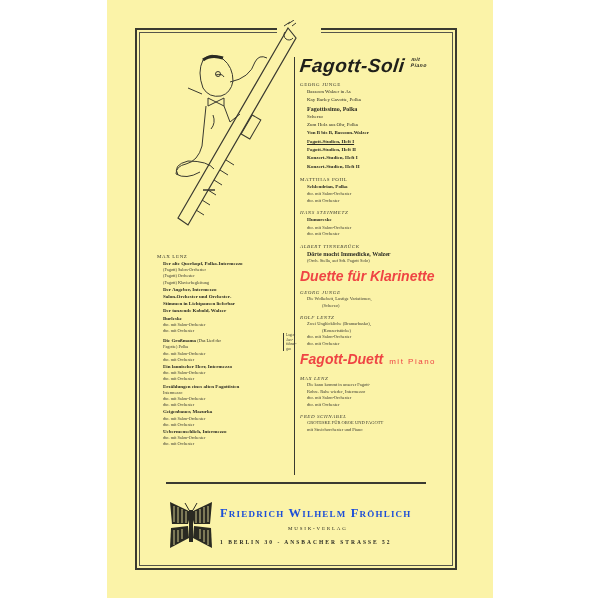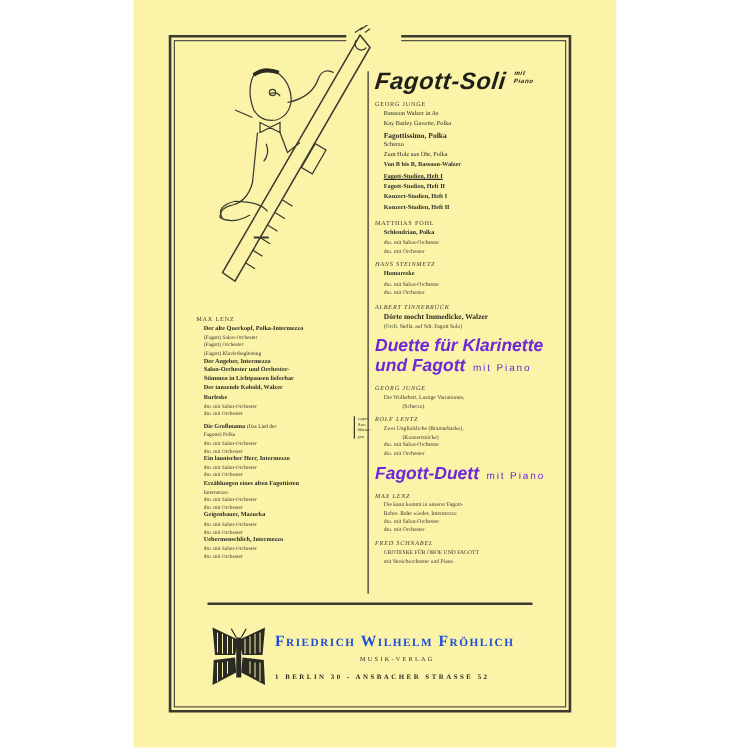--- a/index.html
+++ b/index.html
@@ -11,21 +11,21 @@
   .hrule { position:absolute; left:166px; top:482px; width:260px; height:2px; background:#3a3a30; }
 
   .illus { position:absolute; left:148px; top:20px; width:150px; height:225px; }
 
   .col-right { position:absolute; left:300px; top:56px; width:152px; }
   .col-left { position:absolute; left:157px; top:253px; width:135px; }
 
   .big-title { font-family:"Liberation Sans", sans-serif; font-weight:bold; font-style:italic; font-size:19px; letter-spacing:0.5px; color:#1f1f1a; line-height:20px; transform:skewX(-6deg); }
   .mit { font-family:"Liberation Sans", sans-serif; font-size:5px; line-height:6px; display:inline-block; vertical-align:top; margin-left:6px; }
   .mit-piano { font-family:"Liberation Sans", sans-serif; font-size:8px; letter-spacing:1.5px; margin-left:6px; font-weight:normal; font-style:normal; }
-  .section-title { font-family:"Liberation Sans", sans-serif; font-weight:bold; font-style:italic; font-size:14px; line-height:16px; color:#6d28d9; margin-top:4px; }
+  .section-title { font-family:"Liberation Sans", sans-serif; font-weight:bold; font-style:italic; font-size:14px; line-height:16px; color:#ef4444; margin-top:4px; }
 
   .composer { font-size:5px; letter-spacing:0.6px; text-transform:uppercase; margin-top:5px; line-height:7px; color:#3a3a30; }
   .composer.italic { font-style:italic; }
   .work { font-size:5px; line-height:8.3px; margin-left:7px; font-weight:bold; color:#2a2a22; }
   .work.normal { font-weight:normal; }
   .work.large { font-size:6px; }
   .work.underlined { text-decoration:underline; text-decoration-thickness:1px; }
   .sub { font-size:4.5px; line-height:6.5px; margin-left:7px; color:#3a3a30; }
   .sub.indent { margin-left:22px; }
 
@@ -100,21 +100,20 @@
   <div class="work">Humoreske</div>
   <div class="sub">dto. mit Salon-Orchester</div>
   <div class="sub">dto. mit Orchester</div>
 
   <div class="composer italic">Albert Tinnebrück</div>
   <div class="work large">Dörte mocht Immedicke, Walzer</div>
   <div class="sub">(Orch. Stella, auf Sdt. Fagott Solo)</div>
 
   <div class="section-title">
     <div>Duette für Klarinette</div>
-    <div><span>und Fagott</span><span class="mit-piano">mit Piano</span></div>
   </div>
 
   <div class="composer italic">Georg Junge</div>
   <div class="sub">Die Wolkebett, Lustige Variationen,</div>
   <div class="sub indent">(Scherzo)</div>
 
   <div class="composer italic">Rolf Lentz</div>
   <div class="sub">Zwei Unglückliche (Bramarbasko),</div>
   <div class="sub indent">(Konzertstücke)</div>
   <div class="sub">dto. mit Salon-Orchester</div>

